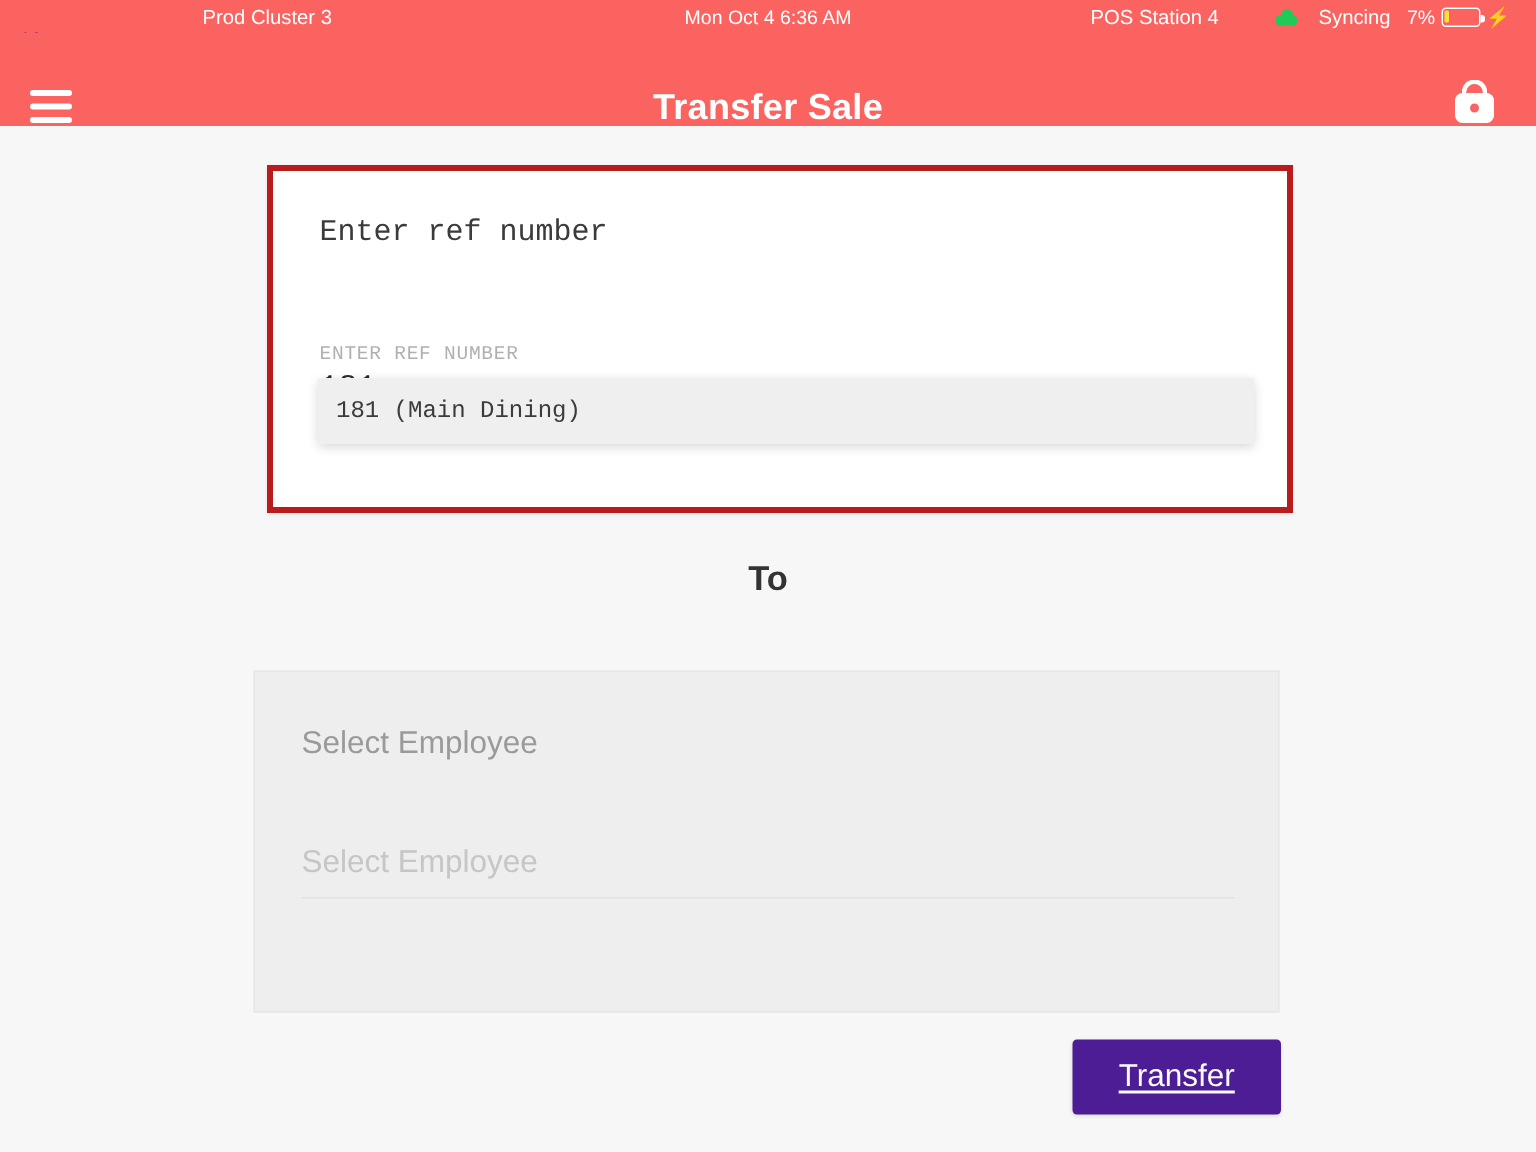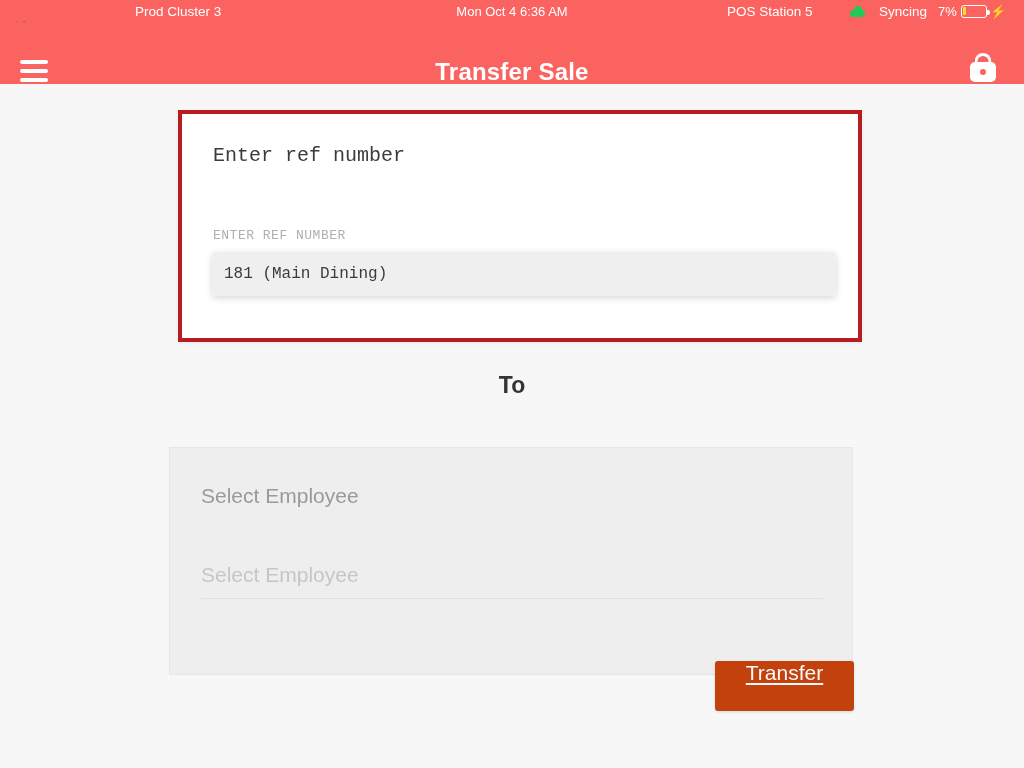--- a/index.html
+++ b/index.html
@@ -150,26 +150,26 @@
   .panel-placeholder {
     position: absolute; left: 31px; top: 115px;
     font-size: 21px; color: #c6c6c6;
   }
   .panel-underline {
     position: absolute; left: 31px; top: 150px;
     width: 622px; height: 1px; background: #e1e1e1;
   }
 
   .transfer-btn {
-    position: absolute; left: 715px; top: 577px;
+    position: absolute; left: 715px; top: 609px;
     width: 139px; height: 50px;
-    background: #c2410c;
+    background: #4c1d95;
     border: none; border-radius: 3px;
     box-shadow: 0 1px 3px rgba(0,0,0,.12);
-    display: flex; justify-content: center;
+    display: flex; align-items: center; justify-content: center;
     cursor: default;
   }
   .transfer-label {
     font-size: 21px; color: #fafafa;
     text-decoration: underline; text-underline-offset: 3px;
   }
 </style>
 </head>
 <body>
 
@@ -180,21 +180,21 @@
       <svg width="15" height="16" viewBox="0 0 15 16">
         <path d="M7.4 16 C6.2 12 4.4 9.5 0.6 7.2 C0.2 4 1.4 1.4 3.1 0.2 C4.6 2.6 6.2 3.6 7.6 4.2 C7.8 2.6 8.6 1.2 10.2 0 C12.6 1.6 14.6 4.6 14.2 7.6 C10.6 9.6 8.6 12.2 7.4 16 Z" fill="#8e2fb0"></path>
         <path d="M7.6 4.2 C7.8 2.6 8.6 1.2 10.2 0 C12.6 1.6 14.6 4.6 14.2 7.6 C11.4 9.2 9.4 11 8.2 13.6 Z" fill="#c23a8f"></path>
       </svg>
     </span>
     <span class="brand-name">vivid</span>
   </div>
 
   <div class="sb-cluster">Prod Cluster 3</div>
   <div class="sb-clock">Mon Oct 4 6:36 AM</div>
-  <div class="sb-station">POS Station 5</div>
+  <div class="sb-station">POS Station 4</div>
 
   <div class="sb-sync">
     <span class="cloud-icon"></span>
     <span>Syncing</span>
   </div>
 
   <div class="sb-batt">
     <span>7%</span>
     <span class="batt-shell">
       <span class="batt-fill"></span>

